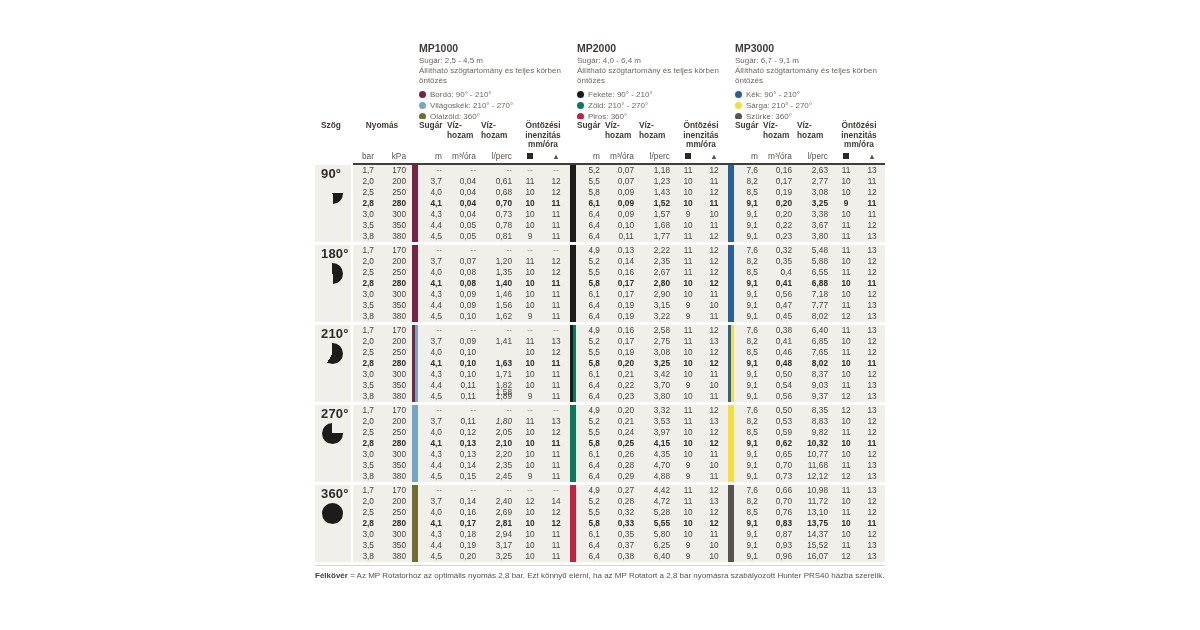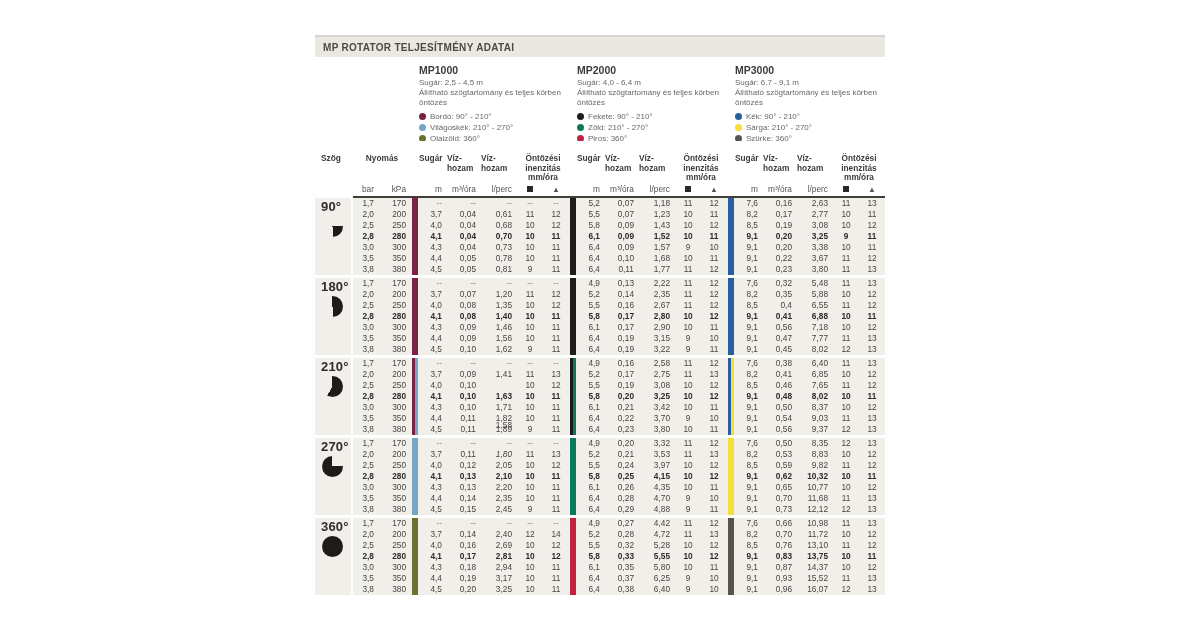--- a/index.html
+++ b/index.html
@@ -15,21 +15,21 @@
   .product-radius, .product-desc { font-size:8px; color:#6b6862; line-height:1.25; }
   .product-desc { margin-bottom:3px; }
   .legend-item { display:flex; align-items:center; font-size:8px; color:#6b6862; line-height:1.38; }
   .legend-dot { width:7px; height:7px; border-radius:50%; margin-right:4px; flex:0 0 auto; }
 
   .grid21 { display:grid; grid-template-columns:38px 26px 32px 8px 28px 34px 36px 26px 26px 8px 28px 34px 36px 26px 26px 8px 28px 34px 36px 26px 26px; }
 
   .thead { position:relative; background:#ffffff; padding-bottom:2px; }
   .thead .hline { position:absolute; left:38px; right:0; bottom:0; height:2px; background:#403e3a; }
   .hcell { font-size:8.3px; font-weight:bold; color:#3e3c38; line-height:1.15; padding-top:2px; }
-  .hcell.r1 { align-self:start;margin-top:11px; }
+  .hcell.r1 { align-self:start; }
   .hcell.r2 { align-self:end; font-weight:normal; color:#55534d; padding-bottom:2px; }
   .cen { text-align:center; } .rgt { text-align:right; padding-right:5px; }
   .sq-glyph { display:inline-block; width:6px; height:6px; background:#2b2a27; }
   .tri-glyph { font-size:7.5px; color:#1d1c1a; }
 
   .tbody .block { background:#f1efe9; margin-bottom:3px; position:relative; grid-auto-rows:11px; }
   .cell { font-size:8.3px; color:#474540; line-height:11px; white-space:nowrap; }
   .cell.bold { font-weight:bold; color:#2e2c29; }
   .cell.dash { color:#8b887f; }
   .stripe { width:6px; margin-left:1px; border-radius:0; }
@@ -37,21 +37,20 @@
   .angle-label { font-size:13px; font-weight:bold; color:#2e2c29; letter-spacing:.2px; }
   .angle-pie { width:21px; height:21px; border-radius:50%; margin-top:2px; margin-left:1px; }
 
   .footnote { border-top:1px solid #d8d5ce; margin-top:2px; padding-top:5px; font-size:8px; color:#55524d; }
   .footnote b { color:#3e3c38; }
 </style>
 </head>
 <body>
 
 <div class="page">
-  <div class="title-band">MP ROTATOR TELJESÍTMÉNY ADATAI</div>
 
   <div class="legend-area">
       <div class="product-block p0">
         <div class="product-name">MP1000</div>
         <div class="product-radius">Sugár: 2,5 - 4,5 m</div>
         <div class="product-desc">Állítható szögtartomány és teljes körben öntözés</div>
         <div class="legend-item">
           <span class="legend-dot" style="background: rgb(122, 33, 69);"></span>
           <span>Bordó: 90° - 210°</span>
         </div>
@@ -771,13 +770,17 @@
         <div class="cell cen" style="grid-area: 7 / 14;">9</div>
         <div class="cell cen" style="grid-area: 7 / 15;">10</div>
         <div class="cell rgt" style="grid-area: 7 / 17;">9,1</div>
         <div class="cell rgt" style="grid-area: 7 / 18;">0,96</div>
         <div class="cell rgt" style="grid-area: 7 / 19;">16,07</div>
         <div class="cell cen" style="grid-area: 7 / 20;">12</div>
         <div class="cell cen" style="grid-area: 7 / 21;">13</div>
       </div>
     </div>
 
+  <div class="footnote">
+    <b>Félkövér</b>
+    <span>= Az MP Rotatorhoz az optimális nyomás 2,8 bar. Ezt könnyű elérni, ha az MP Rotatort a 2,8 bar nyomásra szabályozott Hunter PRS40 házba szerelik.</span>
+  </div>
 </div>
 
 </body></html>

